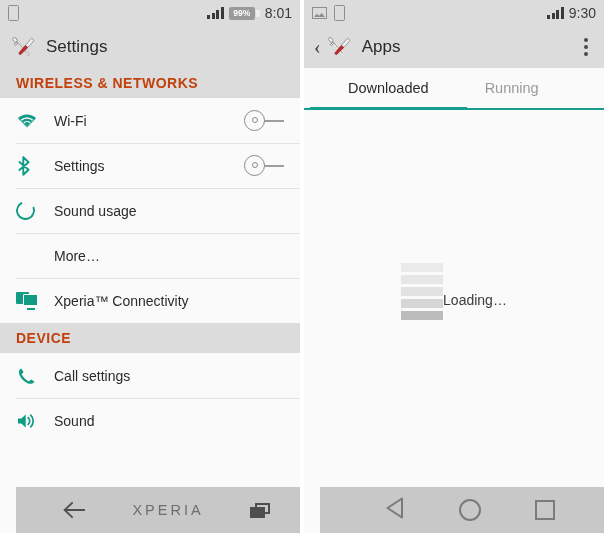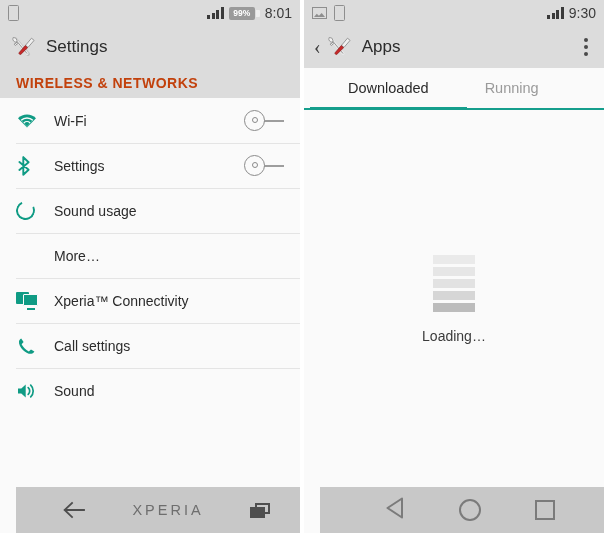--- a/index.html
+++ b/index.html
@@ -139,21 +139,21 @@
   }
   .tab.tab-downloaded{flex:0 0 auto;padding:0 38px 0 38px;margin-left:6px;color:#2b2b2b;}
   .tab.tab-running{flex:0 0 auto;padding:8px 18px;}
   .tab.active:after{
     content:"";position:absolute;left:0;right:0;bottom:-2px;height:3px;background:#159e8c;
   }
 
   
   .content-right{
     height:calc(533px - 26px - 42px - 40px - 46px);
-    background:#fafafa;display:flex;flex-direction:column;
+    background:#fafafa;display:flex;flex-direction:row;
     align-items:center;justify-content:center;
   }
   .loader{display:flex;flex-direction:column;gap:3px;margin-bottom:16px;}
   .loader i{display:block;width:42px;height:9px;}
   .loader i:nth-child(1){background:#eaeaea;}
   .loader i:nth-child(2){background:#e6e6e6;}
   .loader i:nth-child(3){background:#e2e2e2;}
   .loader i:nth-child(4){background:#d6d6d6;}
   .loader i:nth-child(5){background:#bcbcbc;}
   .loading-text{font-size:14px;color:#3a3a3a;}
@@ -273,20 +273,23 @@
         <span class="ico">
           <span class="tealxp">
               <span class="b"></span>
               <span class="f"></span>
               <span class="st"></span>
             </span>
         </span>
         <span class="label">Xperia™ Connectivity</span>
       </div>
 
+      <div class="section-header">
+        <span>DEVICE</span>
+      </div>
 
 
       <div class="row">
         <span class="ico">
           <svg viewBox="0 0 20 20" class="tealcall" aria-hidden="true">
             <path d="M5.2 2.4 c-1.1 0.6 -2.0 1.7 -2.2 3.0 -0.4 2.6 1.4 6.0 3.9 8.5 2.5 2.5 5.9 4.3 8.5 3.9 1.3 -0.2 2.4 -1.1 3.0 -2.2 l-3.4 -2.1 -2.2 2.0 c-1.6 -0.8 -3.1 -2.0 -4.3 -3.3 -1.2 -1.2 -2.2 -2.5 -2.9 -3.9 l2.0 -2.2 z" fill="#0f9b84"></path>
           </svg>
         </span>
         <span class="label">Call settings</span>
       </div>

